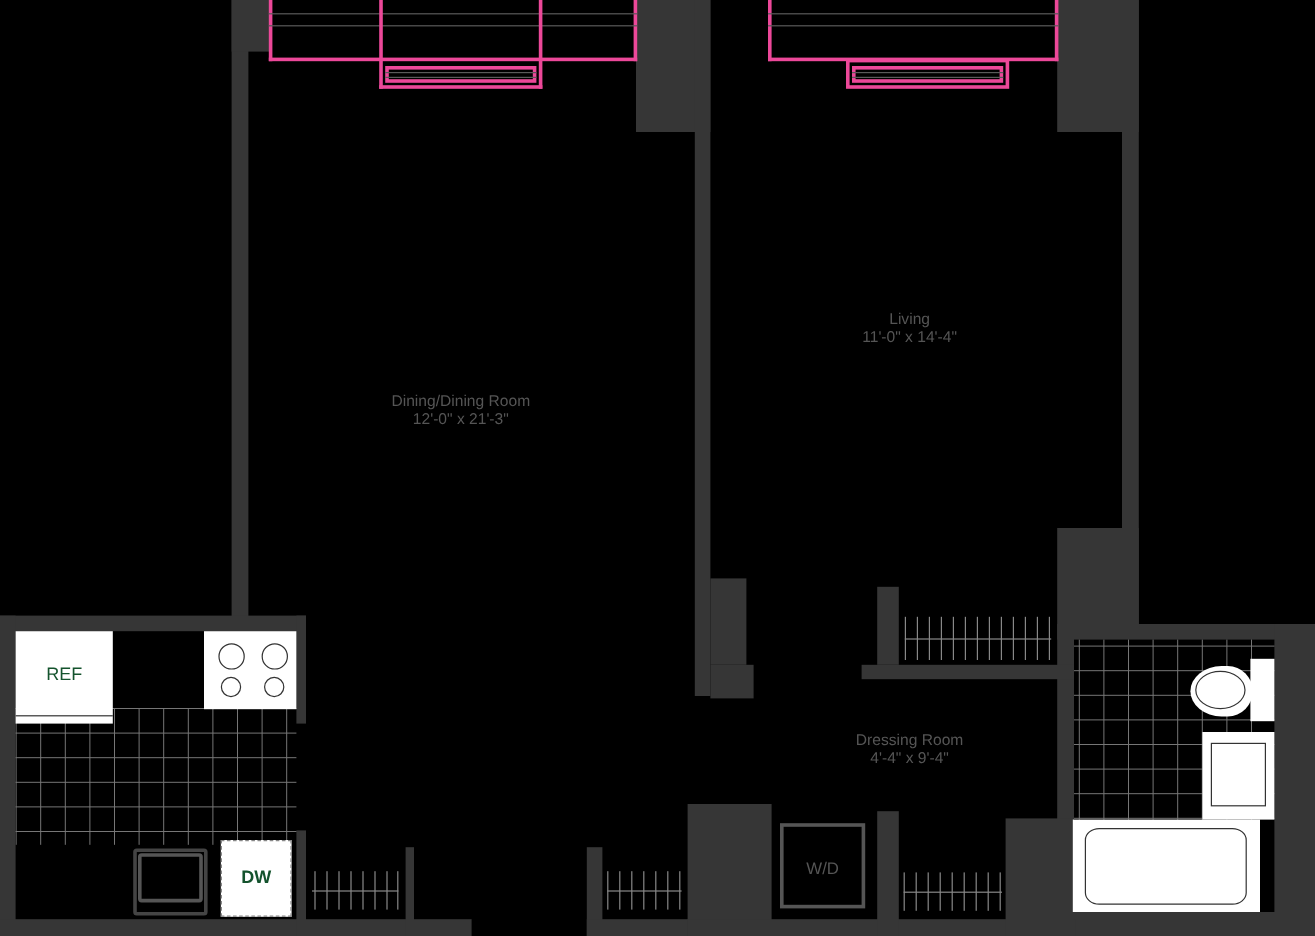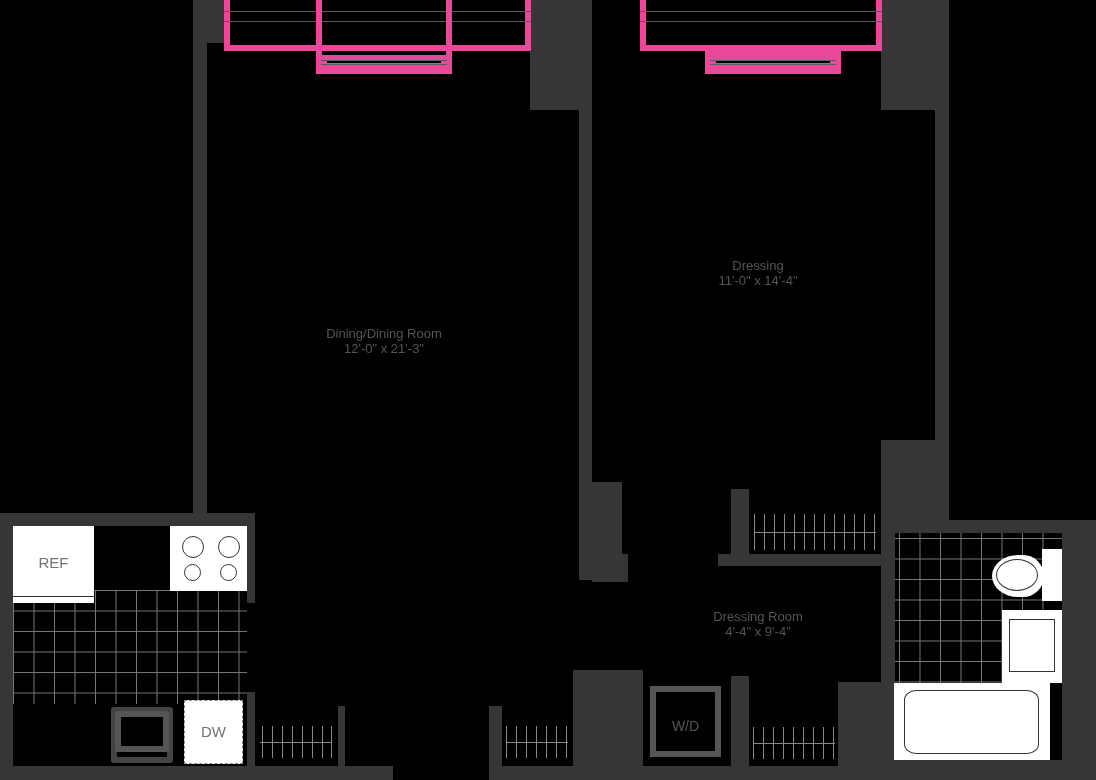--- a/index.html
+++ b/index.html
@@ -1,23 +1,23 @@
 <!DOCTYPE html>
 <html><head>
   <meta charset="utf-8">
   <style>
     html, body { margin: 0; padding: 0; }
     body { width: 1096px; height: 780px; background: #000; position: relative; overflow: hidden; font-family: "Liberation Sans", sans-serif; }
     .abs { position: absolute; }
     .wall { position: absolute; background: #363636; }
-    .line { position: absolute; border: 6px solid #ec4899; box-sizing: border-box; }
+    .line { position: absolute; border: 3px solid #ec4899; box-sizing: border-box; }
     .hline { position: absolute; height: 1px; background: #5a5a5a; }
     .room-label { position: absolute; color: #555; font-size: 13px; text-align: center; line-height: 15px; white-space: nowrap; transform: translateX(-50%); }
     .fixture { position: absolute; background: #fff; box-sizing: border-box; }
-    .fixture-label { position: absolute; color: #737373; font-size: 15px; width: 100%; text-align: center; }
+    .fixture-label { position: absolute; color: #14532d; font-size: 15px; width: 100%; text-align: center; }
     .tile { position: absolute; box-sizing: border-box;
       background-image:
         linear-gradient(to right, #777 1px, transparent 1px),
         linear-gradient(to bottom, #777 1px, transparent 1px);
     }
     .closet-rod { position: absolute; }
     .closet-rod .rod { position: absolute; left: 0; right: 0; top: 50%; height: 1px; background: #888; }
     .closet-rod .hanger { position: absolute; top: 0; bottom: 0; width: 1px; background: #888; }
     .burner { position: absolute; border: 1px solid #333; border-radius: 50%; box-sizing: border-box; }
   </style>
@@ -74,21 +74,21 @@
 <div class="line" style="left:705px; top:49px; width:136px; height:25px;"></div>
 <div class="line" style="left:710px; top:55px; width:126px; height:14px;"></div>
 <div class="hline" style="left:710px; top:60px; width:126px;"></div>
 <div class="hline" style="left:710px; top:64px; width:126px;"></div>
 
 <div class="room-label" style="left:384px; top:326px;">
   <div>Dining/Dining Room</div>
   <div>12'-0" x 21'-3"</div>
 </div>
 <div class="room-label" style="left:758px; top:258px;">
-  <div>Dressing</div>
+  <div>Living</div>
   <div>11'-0" x 14'-4"</div>
 </div>
 <div class="room-label" style="left:758px; top:609px;">
   <div>Dressing Room</div>
   <div>4'-4" x 9'-4"</div>
 </div>
 
 <div class="tile" style="left:13px; top:590px; width:234px; height:114px; background-size:20.5px 20.5px;"></div>
 <div class="fixture" style="left:13px; top:526px; width:81px; height:77px;">
   <div class="fixture-label" style="top:28px;">REF</div>
@@ -96,21 +96,21 @@
 </div>
 <div class="fixture" style="left:170px; top:526px; width:77px; height:65px;">
   <div class="burner" style="left:12px; top:10px; width:22px; height:22px;"></div>
   <div class="burner" style="left:48px; top:10px; width:22px; height:22px;"></div>
   <div class="burner" style="left:14px; top:38px; width:17px; height:17px;"></div>
   <div class="burner" style="left:50px; top:38px; width:17px; height:17px;"></div>
 </div>
 <div class="line" style="left:111px; top:707px; width:62px; height:56px; border-radius:3px; border-color:#444;"></div>
 <div class="line" style="left:115px; top:711px; width:54px; height:41px; border-radius:3px; border-color:#555;"></div>
 <div class="fixture" style="left:184px; top:700px; width:59px; height:64px; border:1px dashed #888;">
-  <div class="fixture-label" style="top:22px;">DW</div>
+  <div class="fixture-label" style="top:22px;font-weight:bold;">DW</div>
 </div>
 
 <div class="closet-rod" style="left:260px; top:726px; width:72px; height:32px;">
   <div class="rod"></div>
   <div class="hanger" style="left:2px"></div>
     <div class="hanger" style="left:12px"></div>
     <div class="hanger" style="left:22px"></div>
     <div class="hanger" style="left:32px"></div>
     <div class="hanger" style="left:42px"></div>
     <div class="hanger" style="left:52px"></div>

